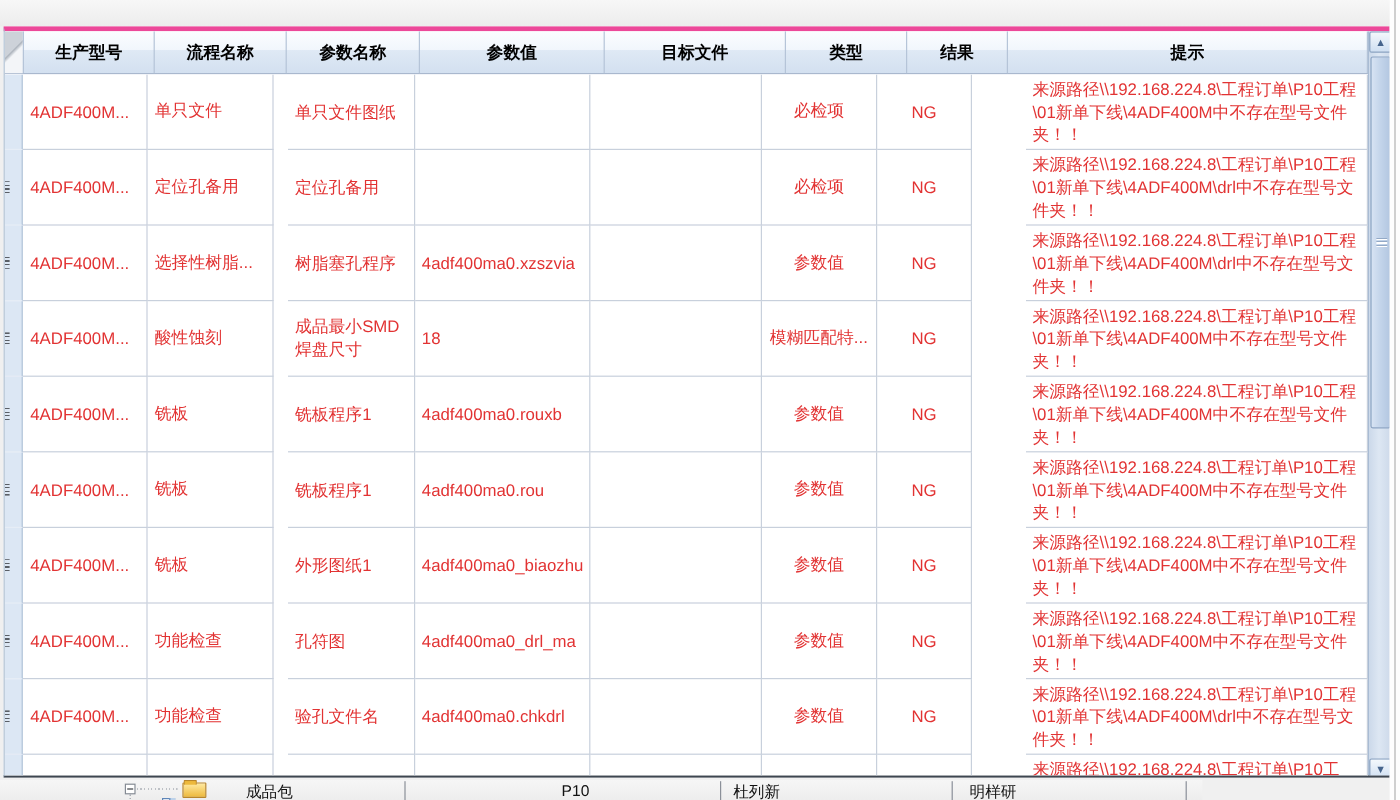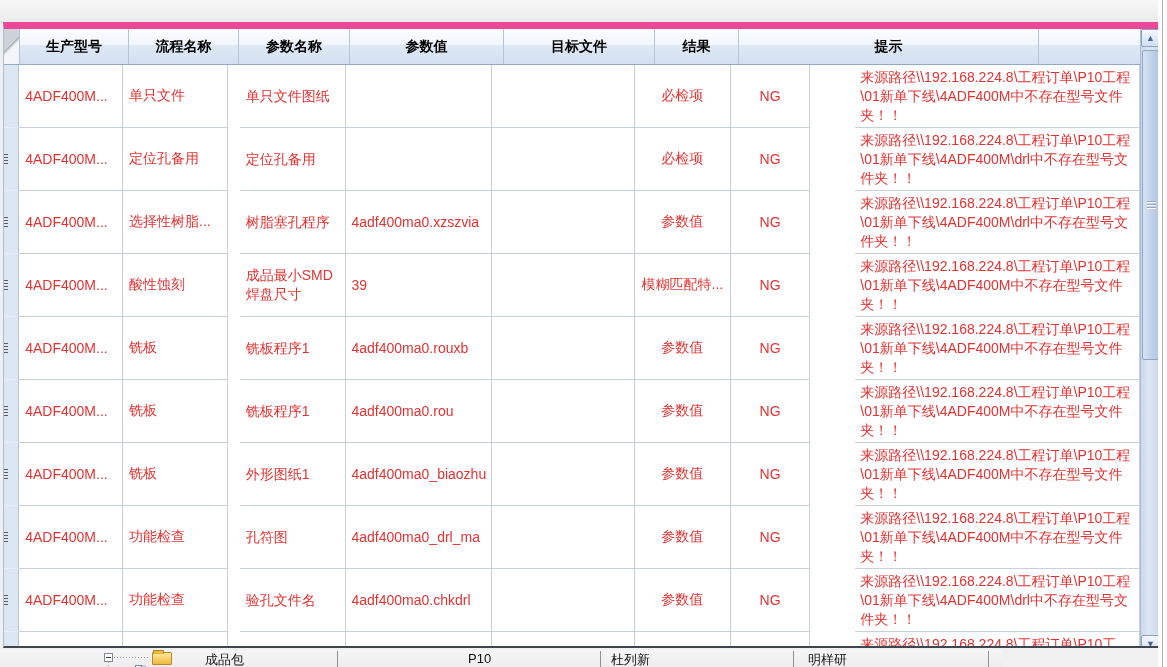--- a/index.html
+++ b/index.html
@@ -10,21 +10,21 @@
   
   .top-strip { position:absolute; left:0; top:0; width:1167px; height:22px;
     background:linear-gradient(#f7f7f7,#ececec); }
 
   
   .right-strip { position:absolute; left:1158px; top:0; width:9px; height:667px; background:#fdfdfd; }
   .right-strip .edge-line { position:absolute; left:4px; top:0; width:1px; height:667px; background:#b2b2b2; }
 
   
   .grid-window { position:absolute; left:3px; top:22px; width:1155px; height:626px;
-    background:#ffffff; border-top:7px solid #ec4899; border-left:1px solid #aebfd2;
+    background:#ffffff; border-top:4px solid #ec4899; border-left:1px solid #aebfd2;
     border-bottom:2px solid #3e4650; overflow:hidden; }
 
   .grid-inner { position:absolute; left:0; top:0; width:1136px; height:623px; overflow:hidden; }
 
   .grid-header { display:flex; height:36px;
     background:linear-gradient(#fbfdff 0%,#f1f6fc 45%,#dfe9f5 46%,#d3e0f0 100%);
     border-bottom:1px solid #96a9c2; }
   .hcell { display:flex; align-items:center; justify-content:center;
     font-size:14px; font-weight:bold; color:#000; border-right:1px solid #b5c4d8;
     overflow:hidden; white-space:nowrap; }
@@ -96,20 +96,21 @@
 
   <div class="grid-window">
     <div class="grid-inner">
       <div class="grid-header" id="grid-header">
           <div class="hcell c0 corner"></div>
           <div class="hcell c1">生产型号</div>
           <div class="hcell c2">流程名称</div>
           <div class="hcell c3">参数名称</div>
           <div class="hcell c4">参数值</div>
           <div class="hcell c5">目标文件</div>
+          <div class="hcell c6">类型</div>
           <div class="hcell c7">结果</div>
           <div class="hcell c8">提示</div>
         </div>
       <div class="rows-viewport" id="rows-viewport">
   <div class="grid-row">
     <div class="cell c0 rowhead"></div>
     <div class="cell c1 left">4ADF400M...</div>
     <div class="cell c2 left">单只文件</div>
     <div class="cell c3 wrapname">单只文件图纸</div>
     <div class="cell c4 left"></div>
@@ -147,21 +148,21 @@
     <div class="cell c8 hint">来源路径\\192.168.224.8\工程订单\P10工程\01新单下线\4ADF400M\drl中不存在型号文件夹！！</div>
   </div>
 
   <div class="grid-row">
     <div class="cell c0 rowhead">
               <div class="mark"></div>
             </div>
     <div class="cell c1 left">4ADF400M...</div>
     <div class="cell c2 left">酸性蚀刻</div>
     <div class="cell c3 wrapname">成品最小SMD焊盘尺寸</div>
-    <div class="cell c4 left">39</div>
+    <div class="cell c4 left">18</div>
     <div class="cell c5"></div>
     <div class="cell c6 center">模糊匹配特...</div>
     <div class="cell c7 center">NG</div>
     <div class="cell c8 hint">来源路径\\192.168.224.8\工程订单\P10工程\01新单下线\4ADF400M中不存在型号文件夹！！</div>
   </div>
 
   <div class="grid-row">
     <div class="cell c0 rowhead">
               <div class="mark"></div>
             </div>

